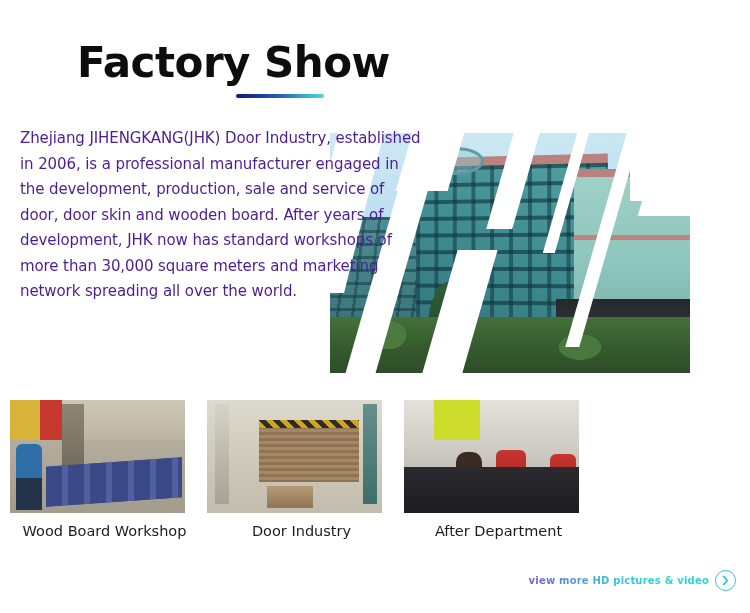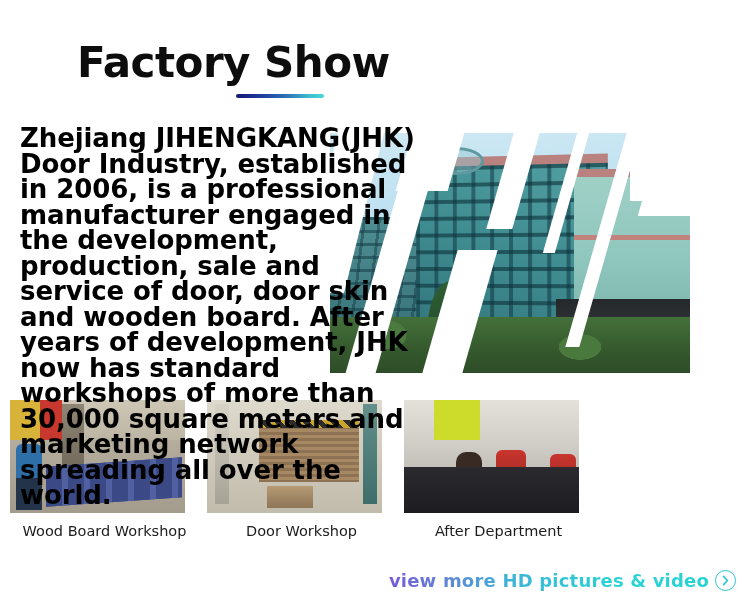--- a/index.html
+++ b/index.html
@@ -244,26 +244,25 @@
     transform: skewX(-14deg);
     pointer-events: none;
   }
 
   
   .intro-text {
     position: absolute;
     left: 20px;
     top: 126px;
     width: 404px;
-    font-size: 26px;
+    font-size: 15px;
     line-height: 25.5px;
-    color: #000000;
+    color: #4c1d95;
     letter-spacing: -0.1px;
     z-index: 5;
-    font-weight: bold;
   }
 
   
   .thumb-row {
     position: absolute;
     left: 10px;
     top: 400px;
     width: 730px;
     display: flex;
     gap: 8px;
@@ -443,21 +442,21 @@
   .cta {
     position: absolute;
     right: 14px;
     top: 570px;
     display: flex;
     align-items: center;
     gap: 6px;
     cursor: pointer;
   }
   .cta-text {
-    font-size: 18px;
+    font-size: 10px;
     font-weight: bold;
     letter-spacing: 0.2px;
     background: linear-gradient(90deg, #7a5ad6 0%, #3fb4d8 38%, #2ad3d3 70%, #2ad3d3 100%);
     -webkit-background-clip: text;
     background-clip: text;
     color: transparent;
     white-space: nowrap;
   }
   .cta-arrow {
     width: 19px;
@@ -518,21 +517,21 @@
     <div class="thumb-caption">Wood Board Workshop</div>
   </div>
 
 
   <div class="thumb-cell">
     <div class="thumb-img t3">
       <div class="post-l"></div>
       <div class="post-r"></div>
       <div class="crate"></div>
     </div>
-    <div class="thumb-caption">Door Workshop</div>
+    <div class="thumb-caption">Door Industry</div>
   </div>
 
   <div class="thumb-cell">
     <div class="thumb-img t4">
       <div class="redchair"></div>
       <div class="redchair2"></div>
       <div class="person"></div>
       <div class="bluebox"></div>
     </div>
     <div class="thumb-caption">After Department</div>

